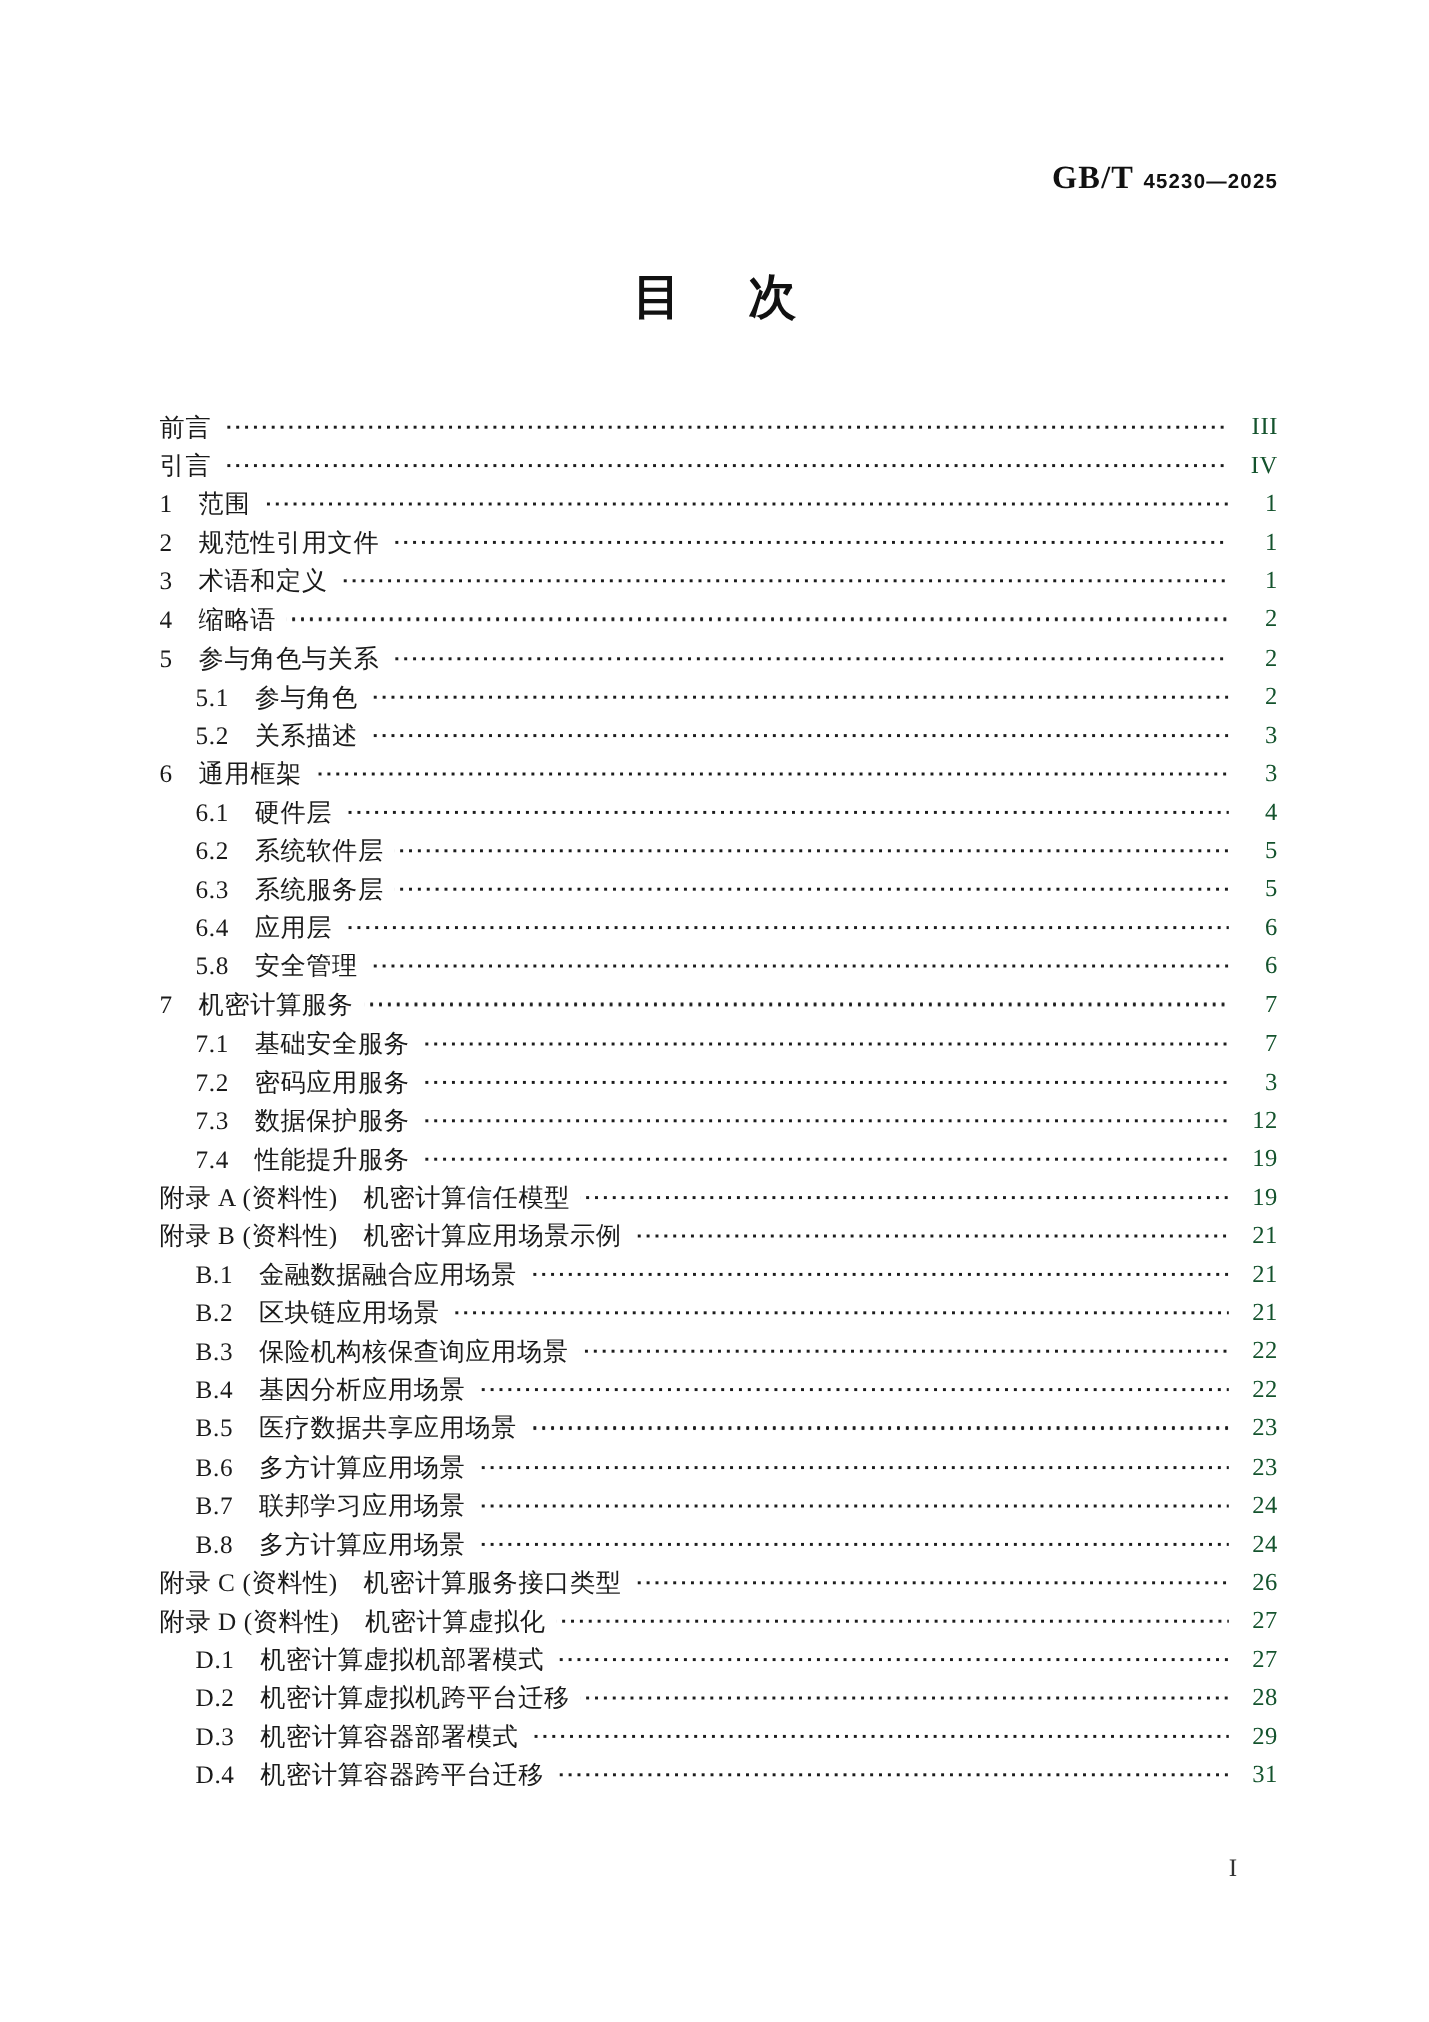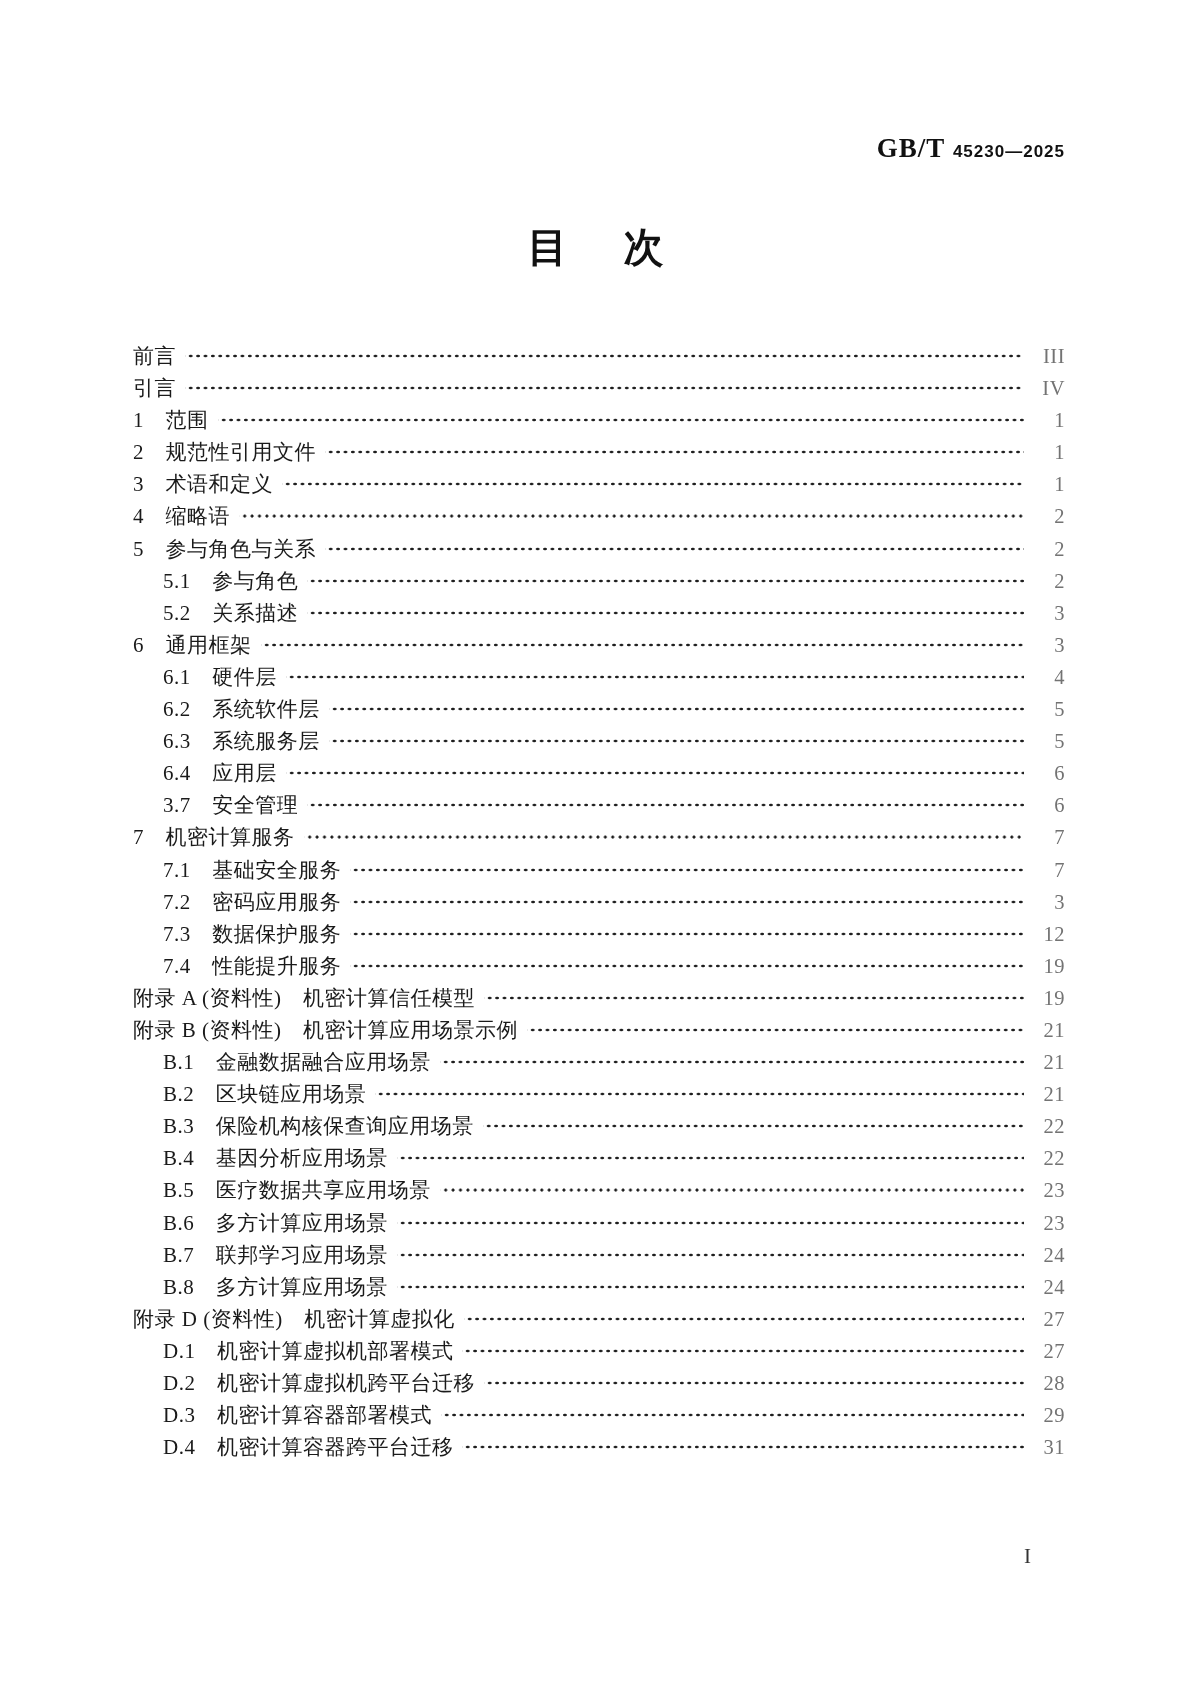--- a/index.html
+++ b/index.html
@@ -60,21 +60,21 @@
     background-image: radial-gradient(circle, #1c1c1c 1.45px, rgba(0,0,0,0) 1.6px);
     background-size: 7.4px 100%;
     background-position: 2px center;
     background-repeat: repeat-x;
   }
   .toc-page {
     width: 34px;
     flex: 0 0 auto;
     text-align: right;
     font-size: 20.5px;
-    color: #737373;
+    color: #14532d;
     letter-spacing: 0.5px;
   }
   .page-footer {
     position: absolute;
     top: 1544px; left: 1024px;
     font-size: 21px;
     color: #333;
   }
 </style>
 </head>
@@ -156,21 +156,21 @@
         <span class="toc-label">6.3　系统服务层</span>
         <span class="toc-dots"></span>
         <span class="toc-page">5</span>
       </div>
       <div class="toc-row lvl1">
         <span class="toc-label">6.4　应用层</span>
         <span class="toc-dots"></span>
         <span class="toc-page">6</span>
       </div>
       <div class="toc-row lvl1">
-        <span class="toc-label">3.7　安全管理</span>
+        <span class="toc-label">5.8　安全管理</span>
         <span class="toc-dots"></span>
         <span class="toc-page">6</span>
       </div>
       <div class="toc-row">
         <span class="toc-label">7　机密计算服务</span>
         <span class="toc-dots"></span>
         <span class="toc-page">7</span>
       </div>
       <div class="toc-row lvl1">
         <span class="toc-label">7.1　基础安全服务</span>
@@ -236,20 +236,25 @@
         <span class="toc-label">B.7　联邦学习应用场景</span>
         <span class="toc-dots"></span>
         <span class="toc-page">24</span>
       </div>
       <div class="toc-row lvl1">
         <span class="toc-label">B.8　多方计算应用场景</span>
         <span class="toc-dots"></span>
         <span class="toc-page">24</span>
       </div>
       <div class="toc-row">
+        <span class="toc-label">附录 C (资料性)　机密计算服务接口类型</span>
+        <span class="toc-dots"></span>
+        <span class="toc-page">26</span>
+      </div>
+      <div class="toc-row">
         <span class="toc-label">附录 D (资料性)　机密计算虚拟化</span>
         <span class="toc-dots"></span>
         <span class="toc-page">27</span>
       </div>
       <div class="toc-row lvl1">
         <span class="toc-label">D.1　机密计算虚拟机部署模式</span>
         <span class="toc-dots"></span>
         <span class="toc-page">27</span>
       </div>
       <div class="toc-row lvl1">

